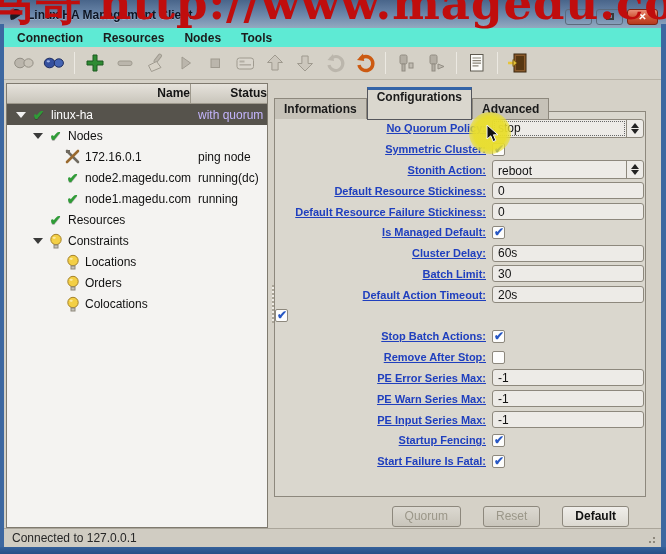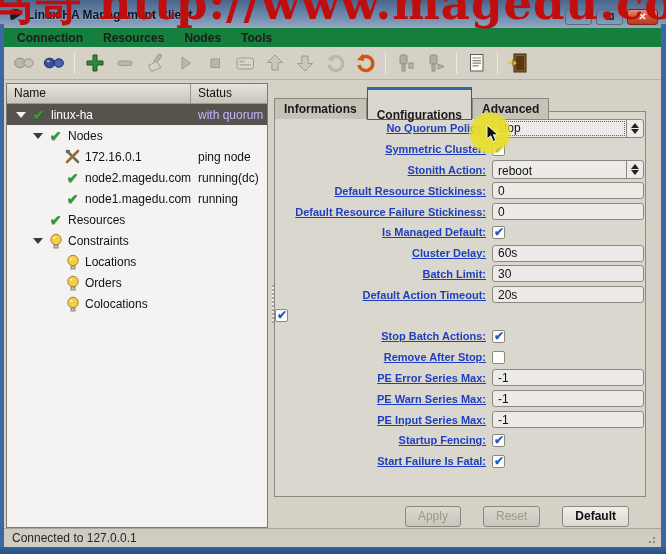--- a/index.html
+++ b/index.html
@@ -24,38 +24,38 @@
     font-size:10px; line-height:13px; text-align:center; font-weight:bold; }
   .winbtn.close { width:31px; background:linear-gradient(#e99078,#cf5436 50%,#b63a1d); border-color:#7e2410; color:#fff; }
   .winbtn .maxglyph { display:inline-block; width:8px; height:7px; border:2px solid #3a3a3a; margin-top:3px; }
 
   
   .watermark { position:absolute; left:-10px; top:-26px; z-index:50; pointer-events:none;
     font-family:"DejaVu Serif", serif; font-weight:bold; font-size:45px; letter-spacing:1px;
     color:#c00d0d; white-space:nowrap; }
 
   
-  .menubar { position:absolute; left:4px; top:28px; width:658px; height:19px; background:#15803d;
+  .menubar { position:absolute; left:4px; top:28px; width:658px; height:19px; background:#5eead4;
     display:flex; align-items:center; padding-left:4px; gap:2px; z-index:3; }
   .menu-item { font-size:12px; font-weight:bold; color:#1c1c1c; padding:2px 9px; }
 
   
   .toolbar { position:absolute; left:4px; top:47px; width:658px; height:33px; background:#d5d1c7;
     border-bottom:1px solid #b8b3a7; display:flex; align-items:center; padding-left:5px; z-index:3; }
   .tool { width:30px; height:26px; display:flex; align-items:center; justify-content:center; }
   .tool.disabled { opacity:.75; }
   .tsep { width:1px; height:22px; background:#aaa59a; border-right:1px solid #ece9e2; margin:0 5px; }
 
   
   .tree-panel { position:absolute; left:6px; top:83px; width:262px; height:445px;
     background:#f4f3f1; border:1px solid #7f7a6f; z-index:3; }
   .tree-header { position:relative; height:20px; background:linear-gradient(#e6e3dc,#c9c5bb);
     border-bottom:1px solid #9d988c; }
-  .th-cell { position:absolute; top:0; height:20px; font-size:12px; font-weight:normal; color:#141414;
-    line-height:19px; padding-left:7px; }
+  .th-cell { position:absolute; top:0; height:20px; font-size:12px; font-weight:bold; color:#141414;
+    line-height:19px; padding-left:7px;text-align:right; }
   .th-name { left:0; width:184px; border-right:1px solid #9d988c; }
   .th-status { left:184px; right:0; }
   .tree-row { position:relative; height:21px; display:flex; align-items:center; font-size:12px; color:#111; }
   .tree-row.selected { background:#56534c; color:#fff; }
   .tree-row.selected .row-status { color:#c4b5fd; }
   .row-status { position:absolute; left:191px; font-size:12px; color:#111; }
   .expander { width:12px; height:12px; margin-right:3px; display:inline-block; position:relative; flex:none; }
   .expander.open::after { content:""; position:absolute; left:1px; top:3px;
     border-left:5px solid transparent; border-right:5px solid transparent; border-top:6px solid #3a3a3a; }
   .tree-row.selected .expander.open::after { border-top-color:#f2f2f2; }
@@ -66,21 +66,21 @@
   .splitter { position:absolute; left:269px; top:80px; width:12px; height:448px; z-index:3; }
   .splitter::after { content:""; position:absolute; left:3px; top:205px; width:5px; height:38px;
     background:repeating-linear-gradient(to bottom,#aba699 0 2px,#eeebe4 2px 4px); }
 
   
   .right-panel { position:absolute; left:271px; top:80px; width:380px; height:448px; z-index:3; }
   .tabs { position:absolute; left:3px; top:7px; display:flex; align-items:flex-end; z-index:2; }
   .tab { font-size:12px; font-weight:bold; color:#1a1a1a; background:#c6c2b8;
     border:1px solid #8d887d; border-bottom:none; padding:3px 9px 3px 9px; height:21px; }
   .tab.active { background:#dad7ce; border:1px solid #55565c; border-top:3px solid #3464a8;
-    height:33px; padding-top:18px; margin-bottom:-1px; }
+    height:33px; padding-top:0; margin-bottom:-1px; }
   .notebook { position:absolute; left:3px; top:31px; width:372px; height:386px;
     background:#dad7ce; border:1px solid #8d887d; padding-top:6px; }
 
   .frow { display:flex; align-items:center; height:20.8px; }
   .flabel { width:211px; text-align:right; margin-right:6px; font-size:11px; font-weight:bold;
     color:#1f3fbe; text-decoration:underline; white-space:nowrap; }
   .combo { width:152px; height:19px; background:#edebe7; border:1px solid #8d887d; border-radius:3px;
     display:flex; align-items:flex-end; }
   .combo-value { flex:1; font-size:12px; color:#111; padding-left:5px; }
   .combo.focused .combo-value { outline:1px dotted #666; outline-offset:-2px; align-self:stretch; line-height:17px; }
@@ -433,21 +433,21 @@
         <div class="cbox checked"></div>
       </div>
       <div class="frow">
         <span class="flabel">Start Failure Is Fatal:</span>
         <div class="cbox checked"></div>
       </div>
 
     </div>
 
     <div class="action-btns">
-      <div class="abtn disabled">Apply</div>
+      <div class="abtn disabled">Quorum</div>
       <div class="abtn disabled">Reset</div>
       <div class="abtn default">Default</div>
     </div>
   </div>
 
   <div class="statusbar">
     <span>Connected to 127.0.0.1</span>
     <span class="grip"></span>
   </div>
 

